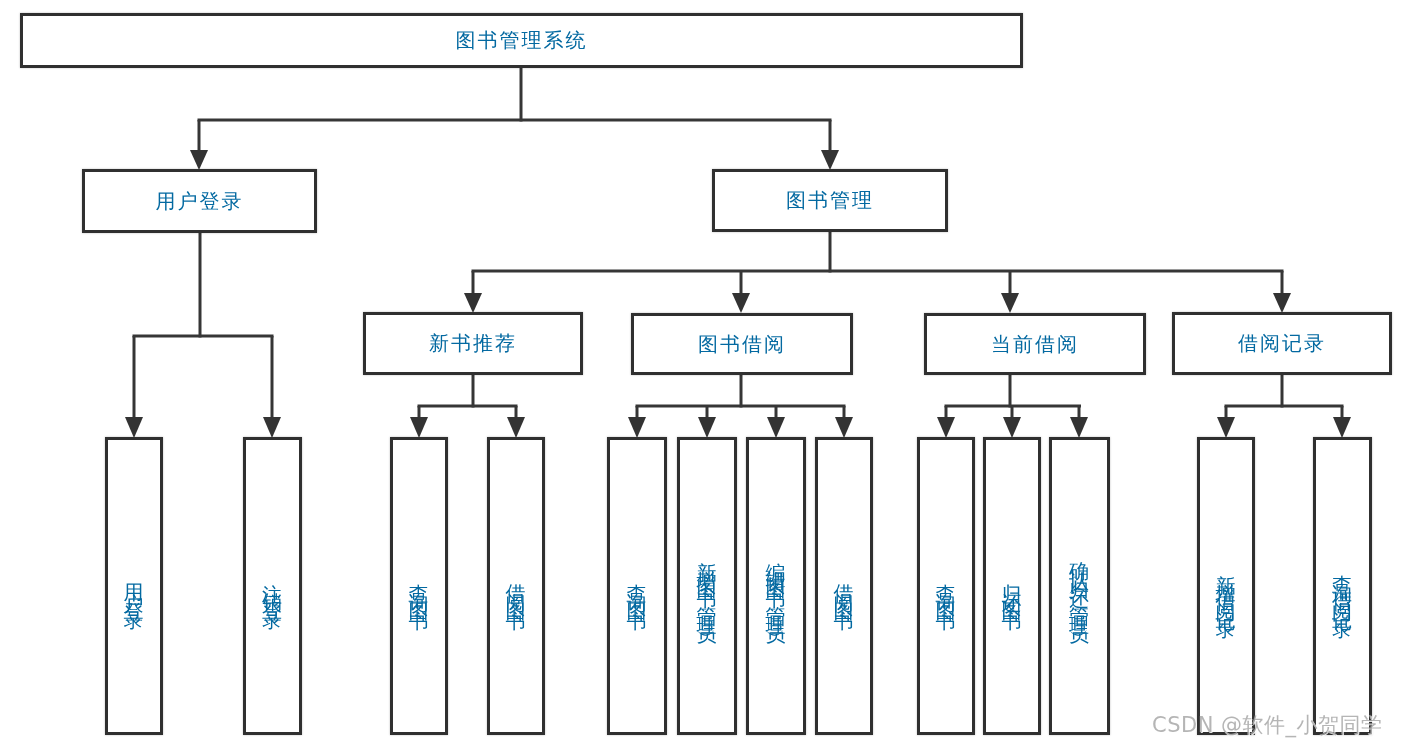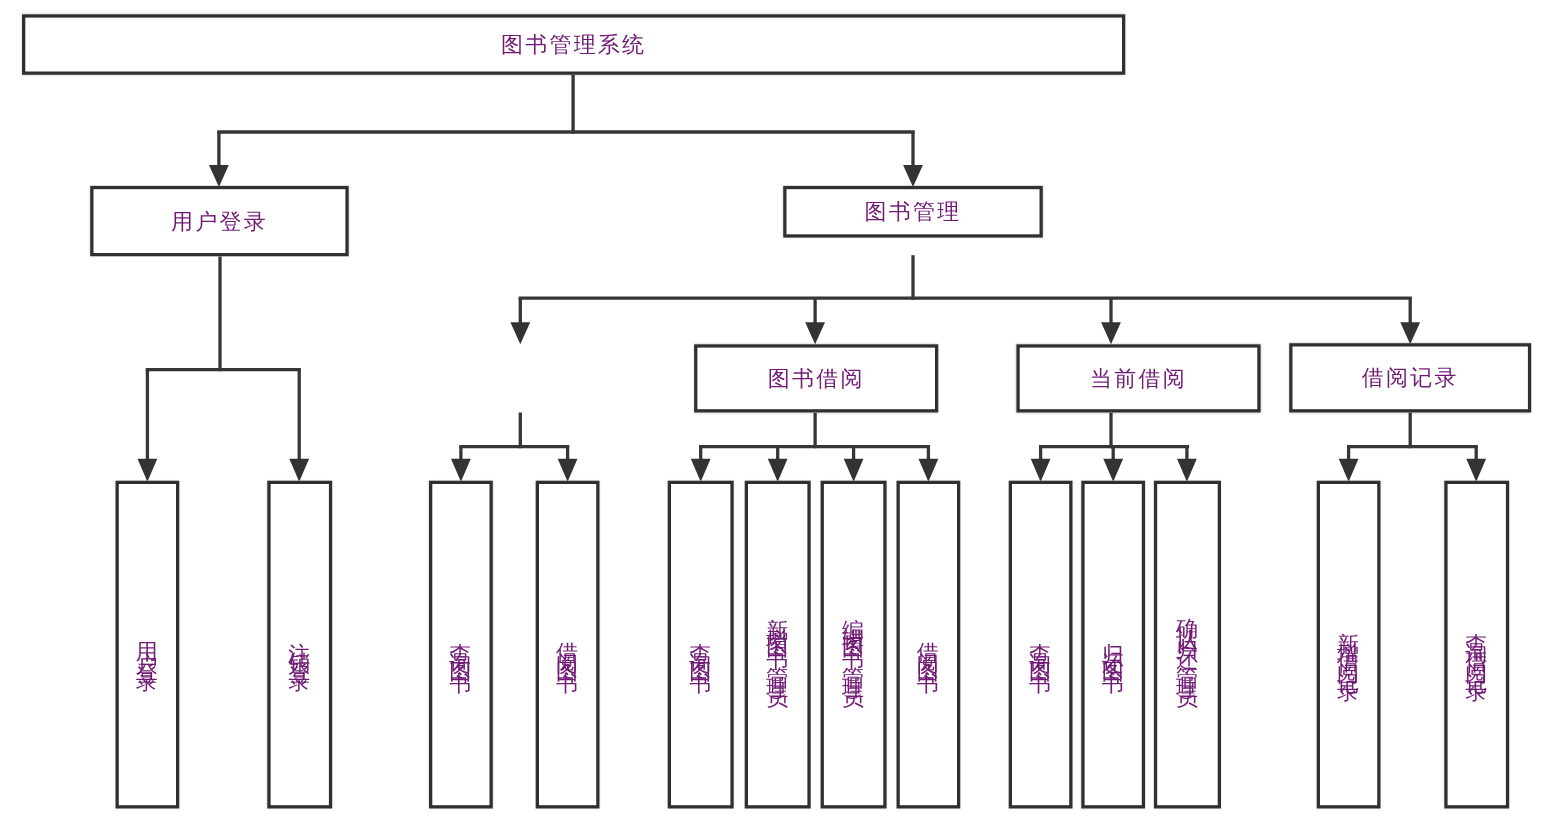--- a/index.html
+++ b/index.html
@@ -30,21 +30,21 @@
     stroke: none;
   }
   .node {
     position: absolute;
     box-sizing: border-box;
     border: 3px solid #303030;
     background: #ffffff;
     display: flex;
     align-items: center;
     justify-content: center;
-    color: #701a75;
+    color: #0369a1;
     z-index: 2;
     box-shadow: 0 0 2px rgba(0,0,0,0.25);
   }
   .node .hlabel {
     font-size: 20px;
     letter-spacing: 2px;
     white-space: nowrap;
   }
   .node .vlabel {
     writing-mode: vertical-rl;
@@ -147,24 +147,27 @@
     </g>
   </svg>
 
   <div class="node" style="left:20px;top:13px;width:1003px;height:55px;">
     <span class="hlabel">图书管理系统</span>
   </div>
 
   <div class="node" style="left:82px;top:169px;width:235px;height:64px;">
     <span class="hlabel">用户登录</span>
   </div>
-  <div class="node" style="left:712px;top:169px;width:236px;height:47px;text-align:center;">
+  <div class="node" style="left:712px;top:169px;width:236px;height:63px;text-align:center;">
     <span class="hlabel">图书管理</span>
   </div>
 
+  <div class="node" style="left:363px;top:312px;width:220px;height:63px;">
+    <span class="hlabel">新书推荐</span>
+  </div>
   <div class="node" style="left:631px;top:313px;width:222px;height:62px;font-family:Liberation Mono, monospace;">
     <span class="hlabel">图书借阅</span>
   </div>
   <div class="node" style="left:924px;top:313px;width:222px;height:62px;">
     <span class="hlabel">当前借阅</span>
   </div>
   <div class="node" style="left:1172px;top:312px;width:220px;height:63px;">
     <span class="hlabel">借阅记录</span>
   </div>
 
@@ -205,14 +208,15 @@
     <span class="vlabel">确认归还（管理员）</span>
   </div>
 
   <div class="node" style="left:1197px;top:437px;width:58px;height:298px;">
     <span class="vlabel">新增借阅记录</span>
   </div>
   <div class="node" style="left:1313px;top:437px;width:59px;height:298px;">
     <span class="vlabel">查询借阅记录</span>
   </div>
 
+  <div class="watermark">CSDN @软件_小贺同学</div>
 
 </div>
 
 </body></html>

